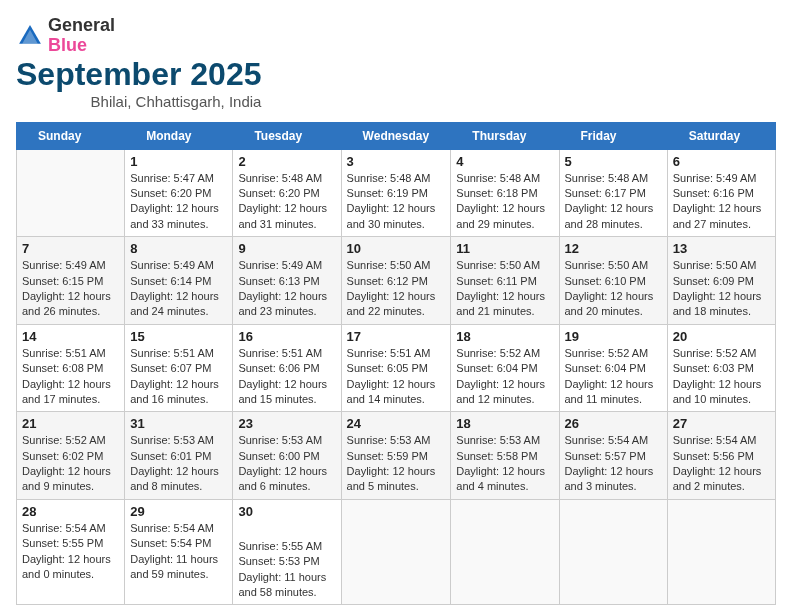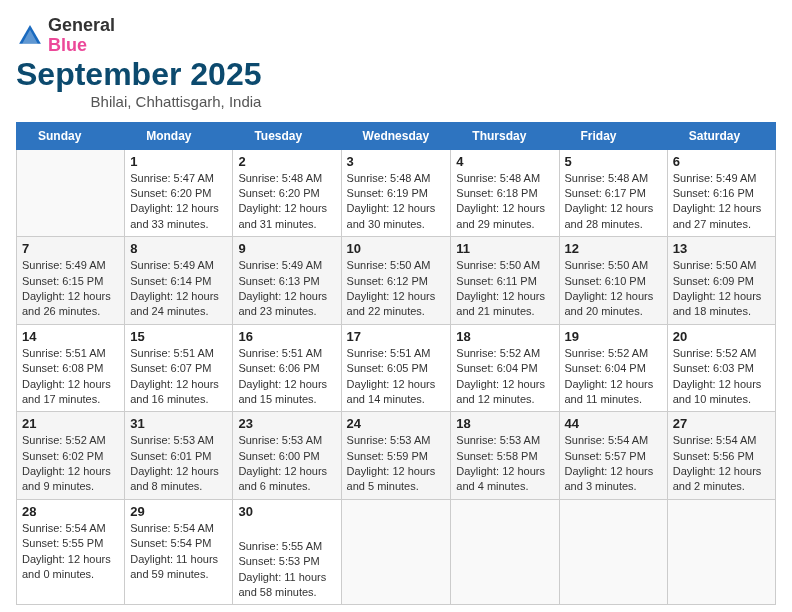--- a/index.html
+++ b/index.html
@@ -298,21 +298,21 @@
 and 5 minutes.</div>
         </td>
         <td>
           <span class="day-number">18</span>
           <div class="day-info" style="white-space: pre-line;">Sunrise: 5:53 AM
 Sunset: 5:58 PM
 Daylight: 12 hours
 and 4 minutes.</div>
         </td>
         <td>
-          <span class="day-number">44</span>
+          <span class="day-number">26</span>
           <div class="day-info" style="white-space: pre-line;">Sunrise: 5:54 AM
 Sunset: 5:57 PM
 Daylight: 12 hours
 and 3 minutes.</div>
         </td>
         <td>
           <span class="day-number">27</span>
           <div class="day-info" style="white-space: pre-line;">Sunrise: 5:54 AM
 Sunset: 5:56 PM
 Daylight: 12 hours

